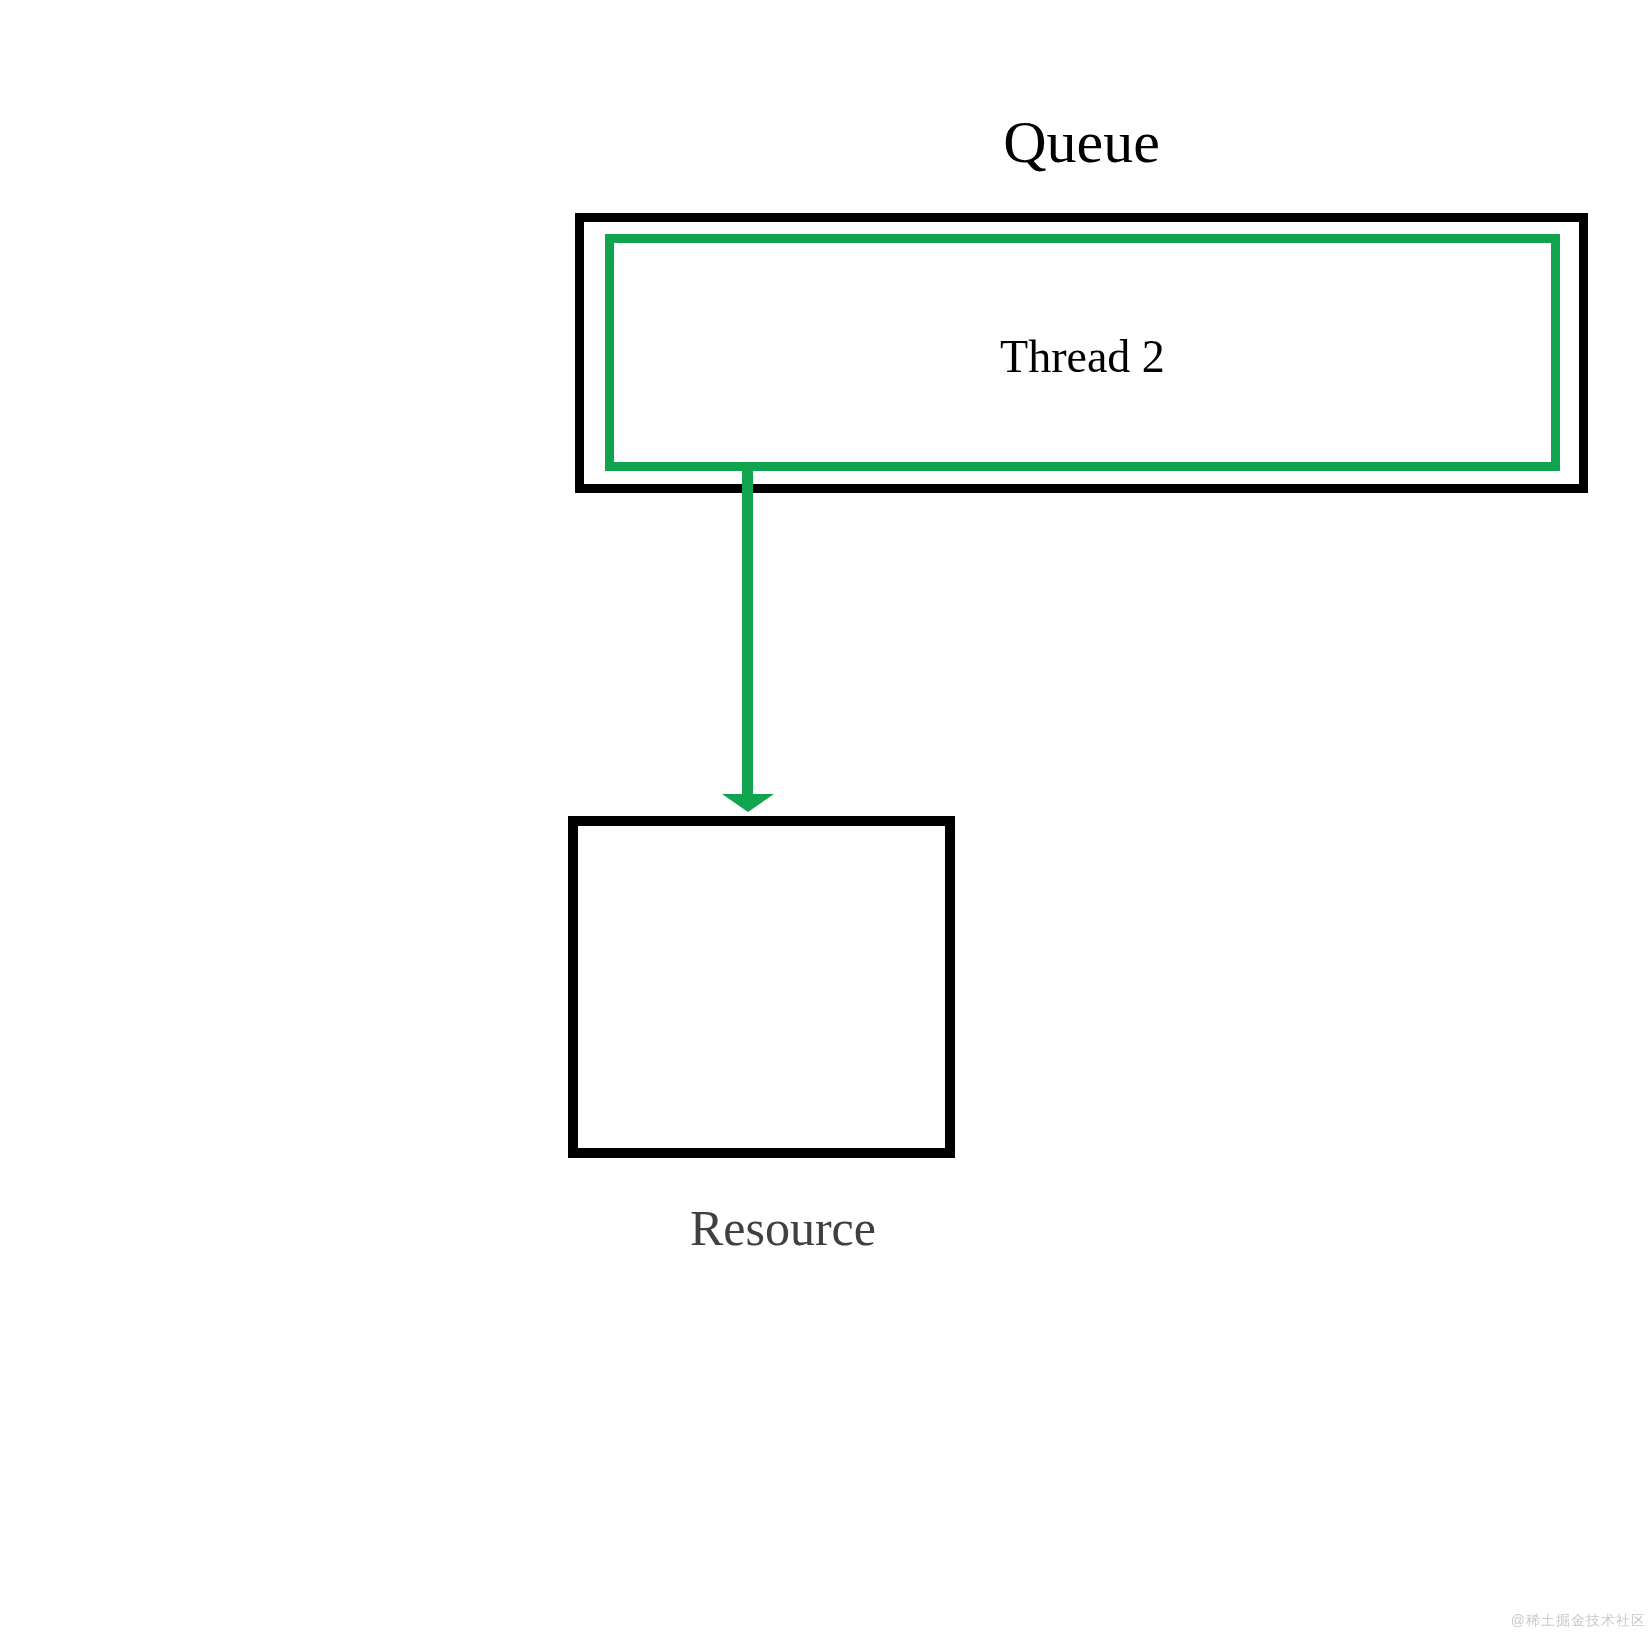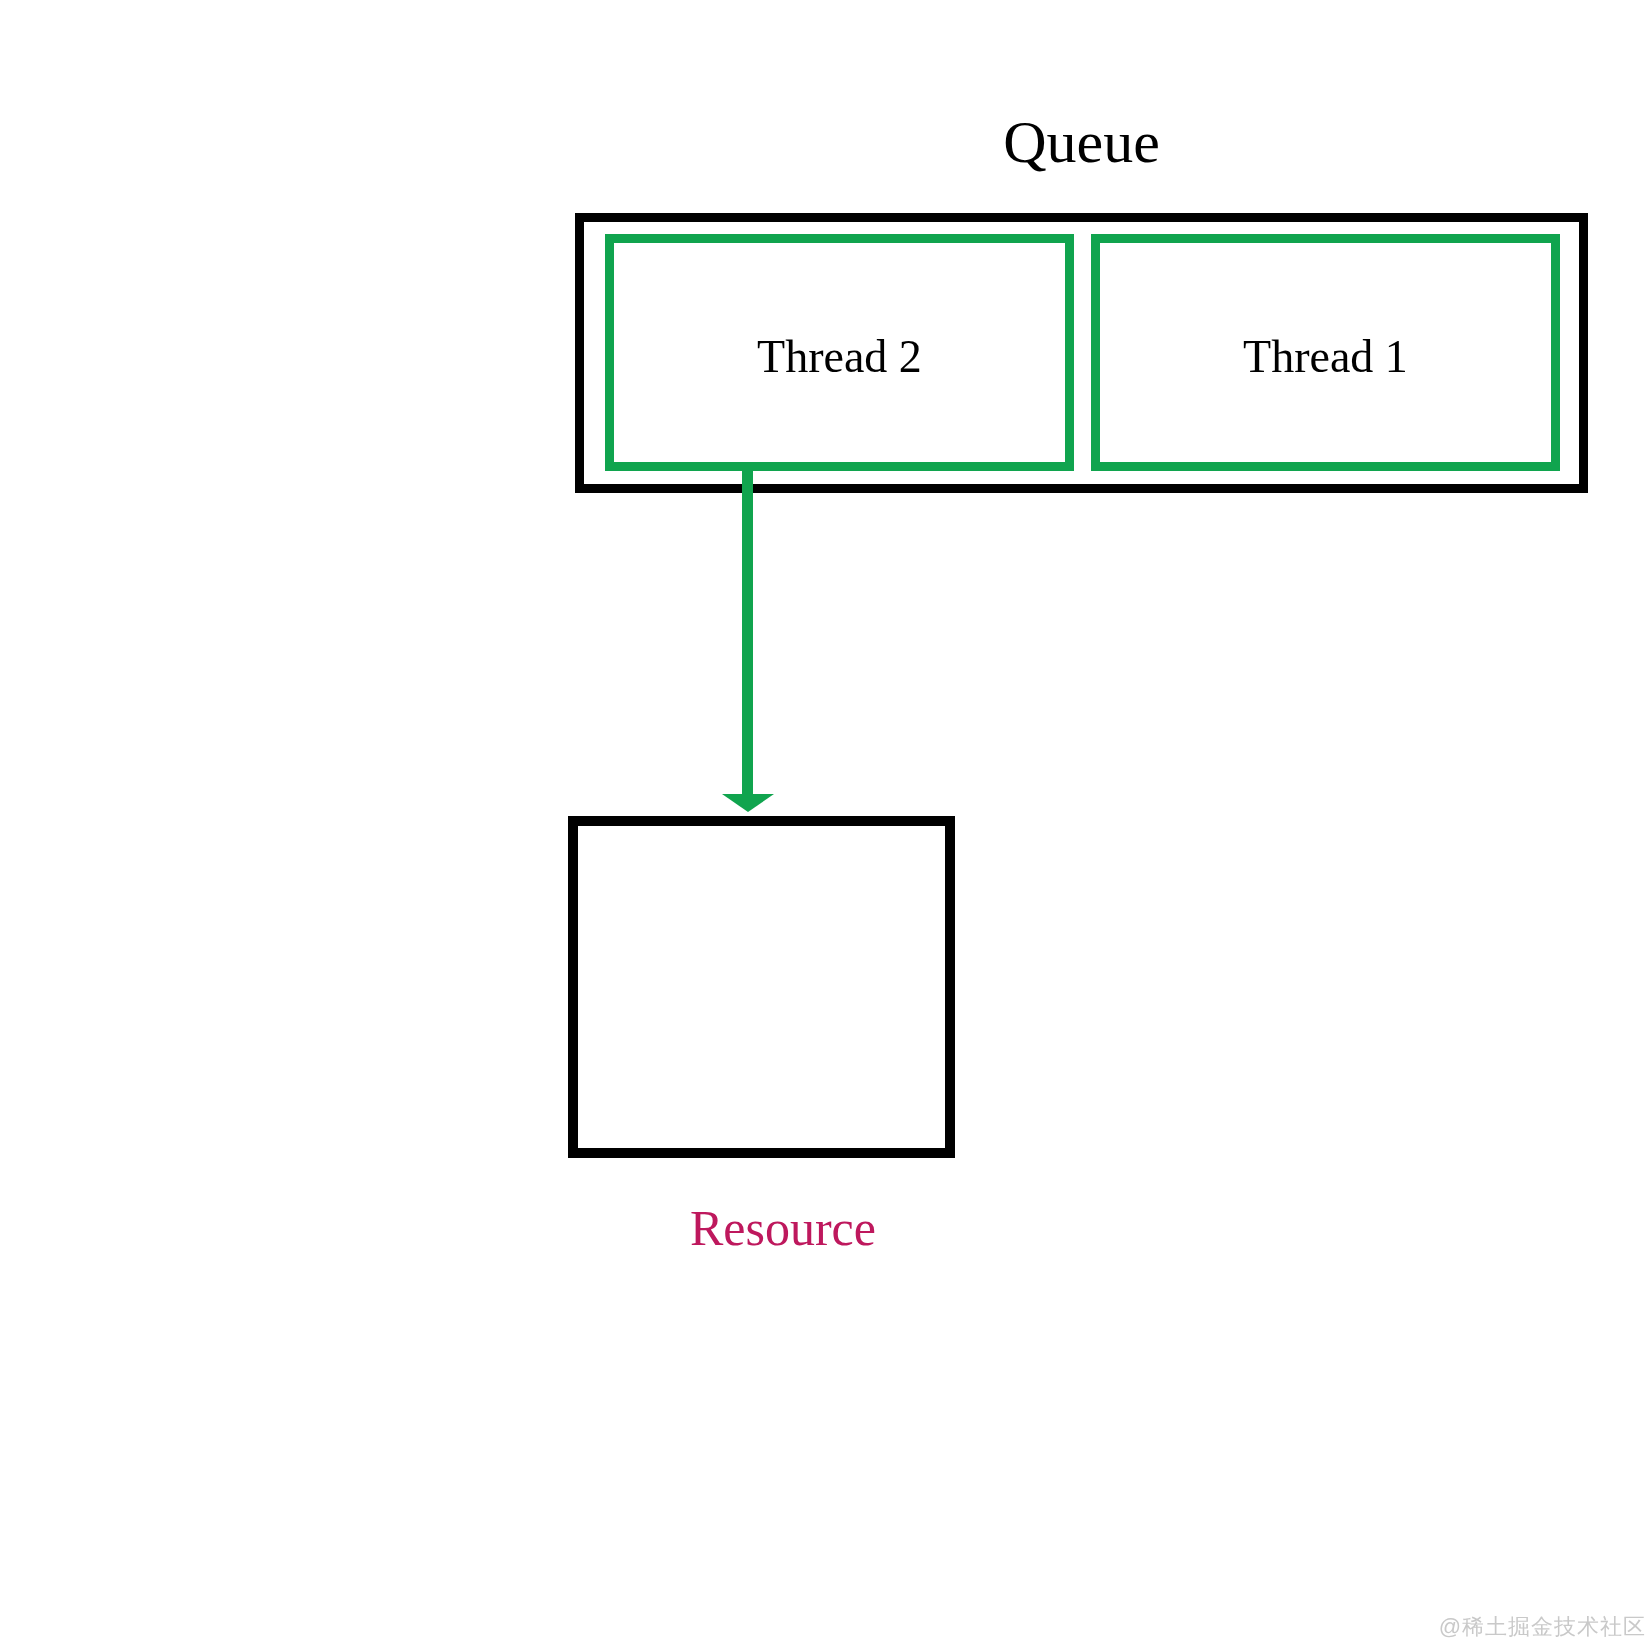--- a/index.html
+++ b/index.html
@@ -93,48 +93,45 @@
     background: #ffffff;
   }
 
   .resource-label {
     position: absolute;
     left: 633px;
     top: 1198px;
     width: 300px;
     text-align: center;
     font-size: 50px;
-    color: #be185d;
+    color: #404040;
     line-height: 60px;
   }
 
   .watermark {
     position: absolute;
     right: 4px;
     top: 1612px;
-    font-size: 22px;
+    font-size: 14px;
     color: #c9c9c9;
     font-family: "Liberation Sans", sans-serif;
     letter-spacing: 1px;
   }
 </style>
 </head>
 <body>
 
 <div class="queue-title">Queue</div>
 
 <div class="queue-box">
 
   <div class="thread-box">
     <span class="thread-label">Thread 2</span>
   </div>
 
-  <div class="thread-box">
-    <span class="thread-label">Thread 1</span>
-  </div>
 
 
 </div>
 
 <div class="arrow">
   <div class="arrow-stem"></div>
   <div class="arrow-head"></div>
 </div>
 
 <div class="resource-box"></div>

